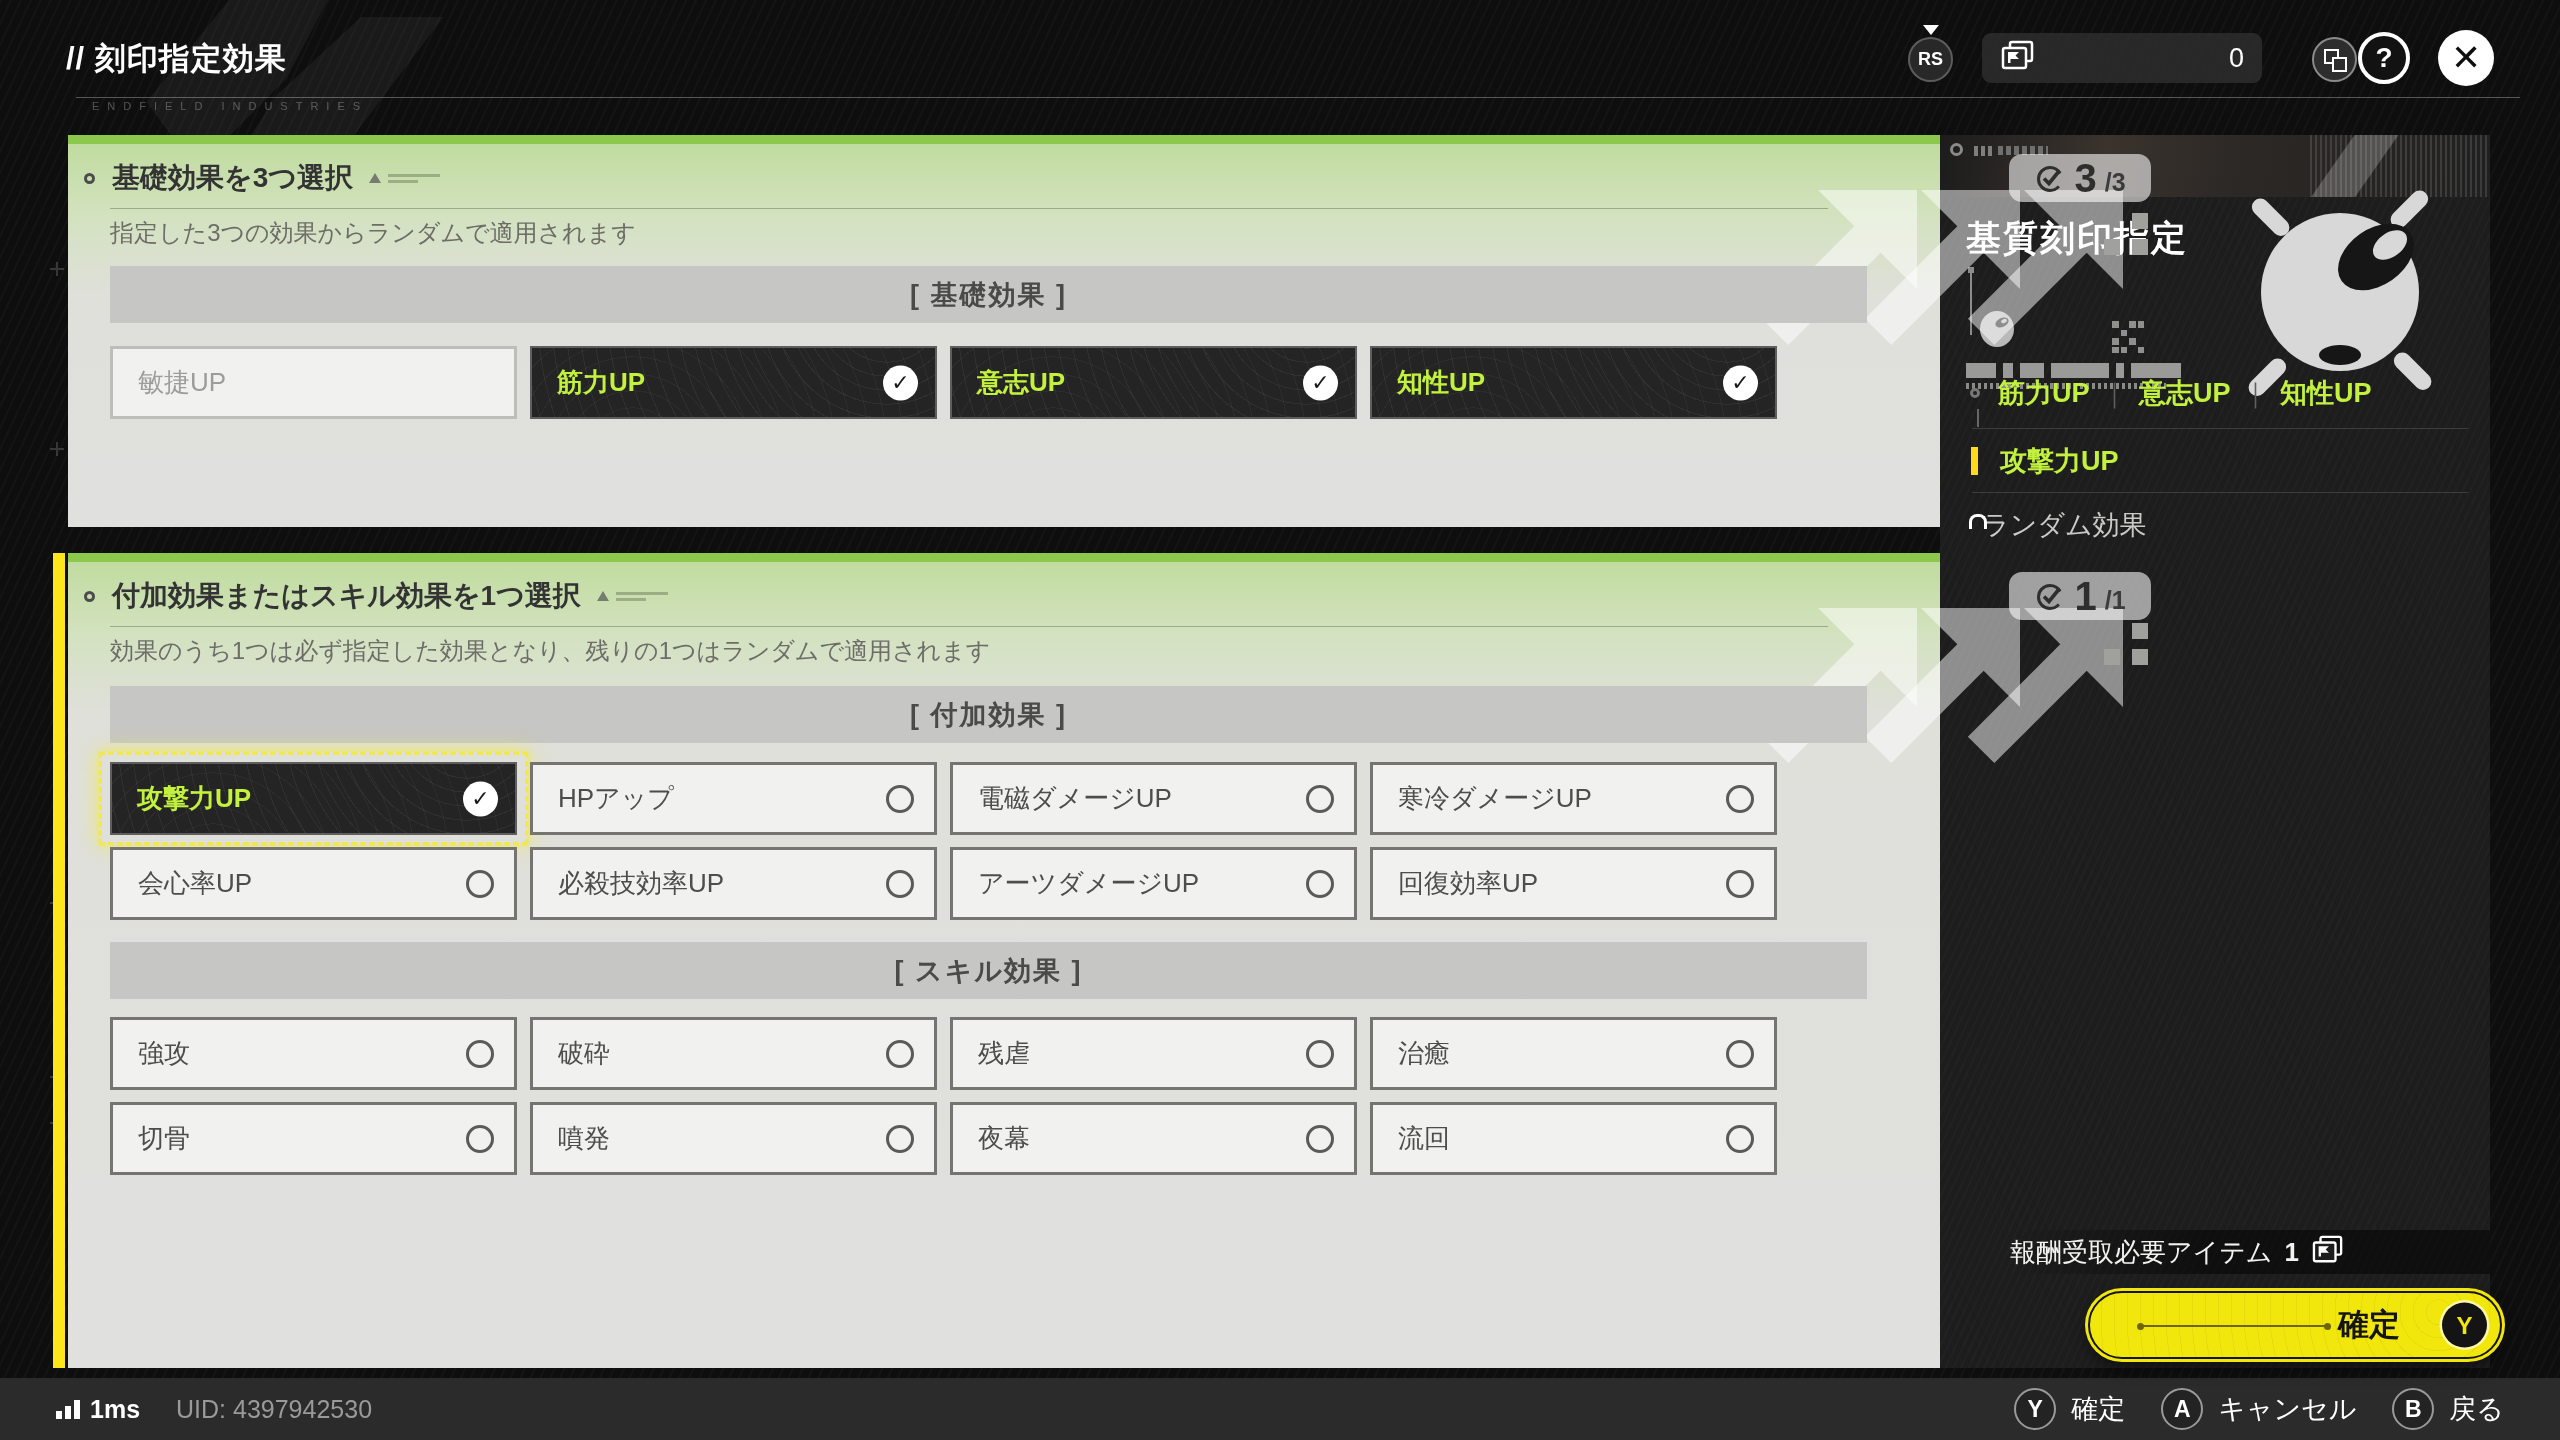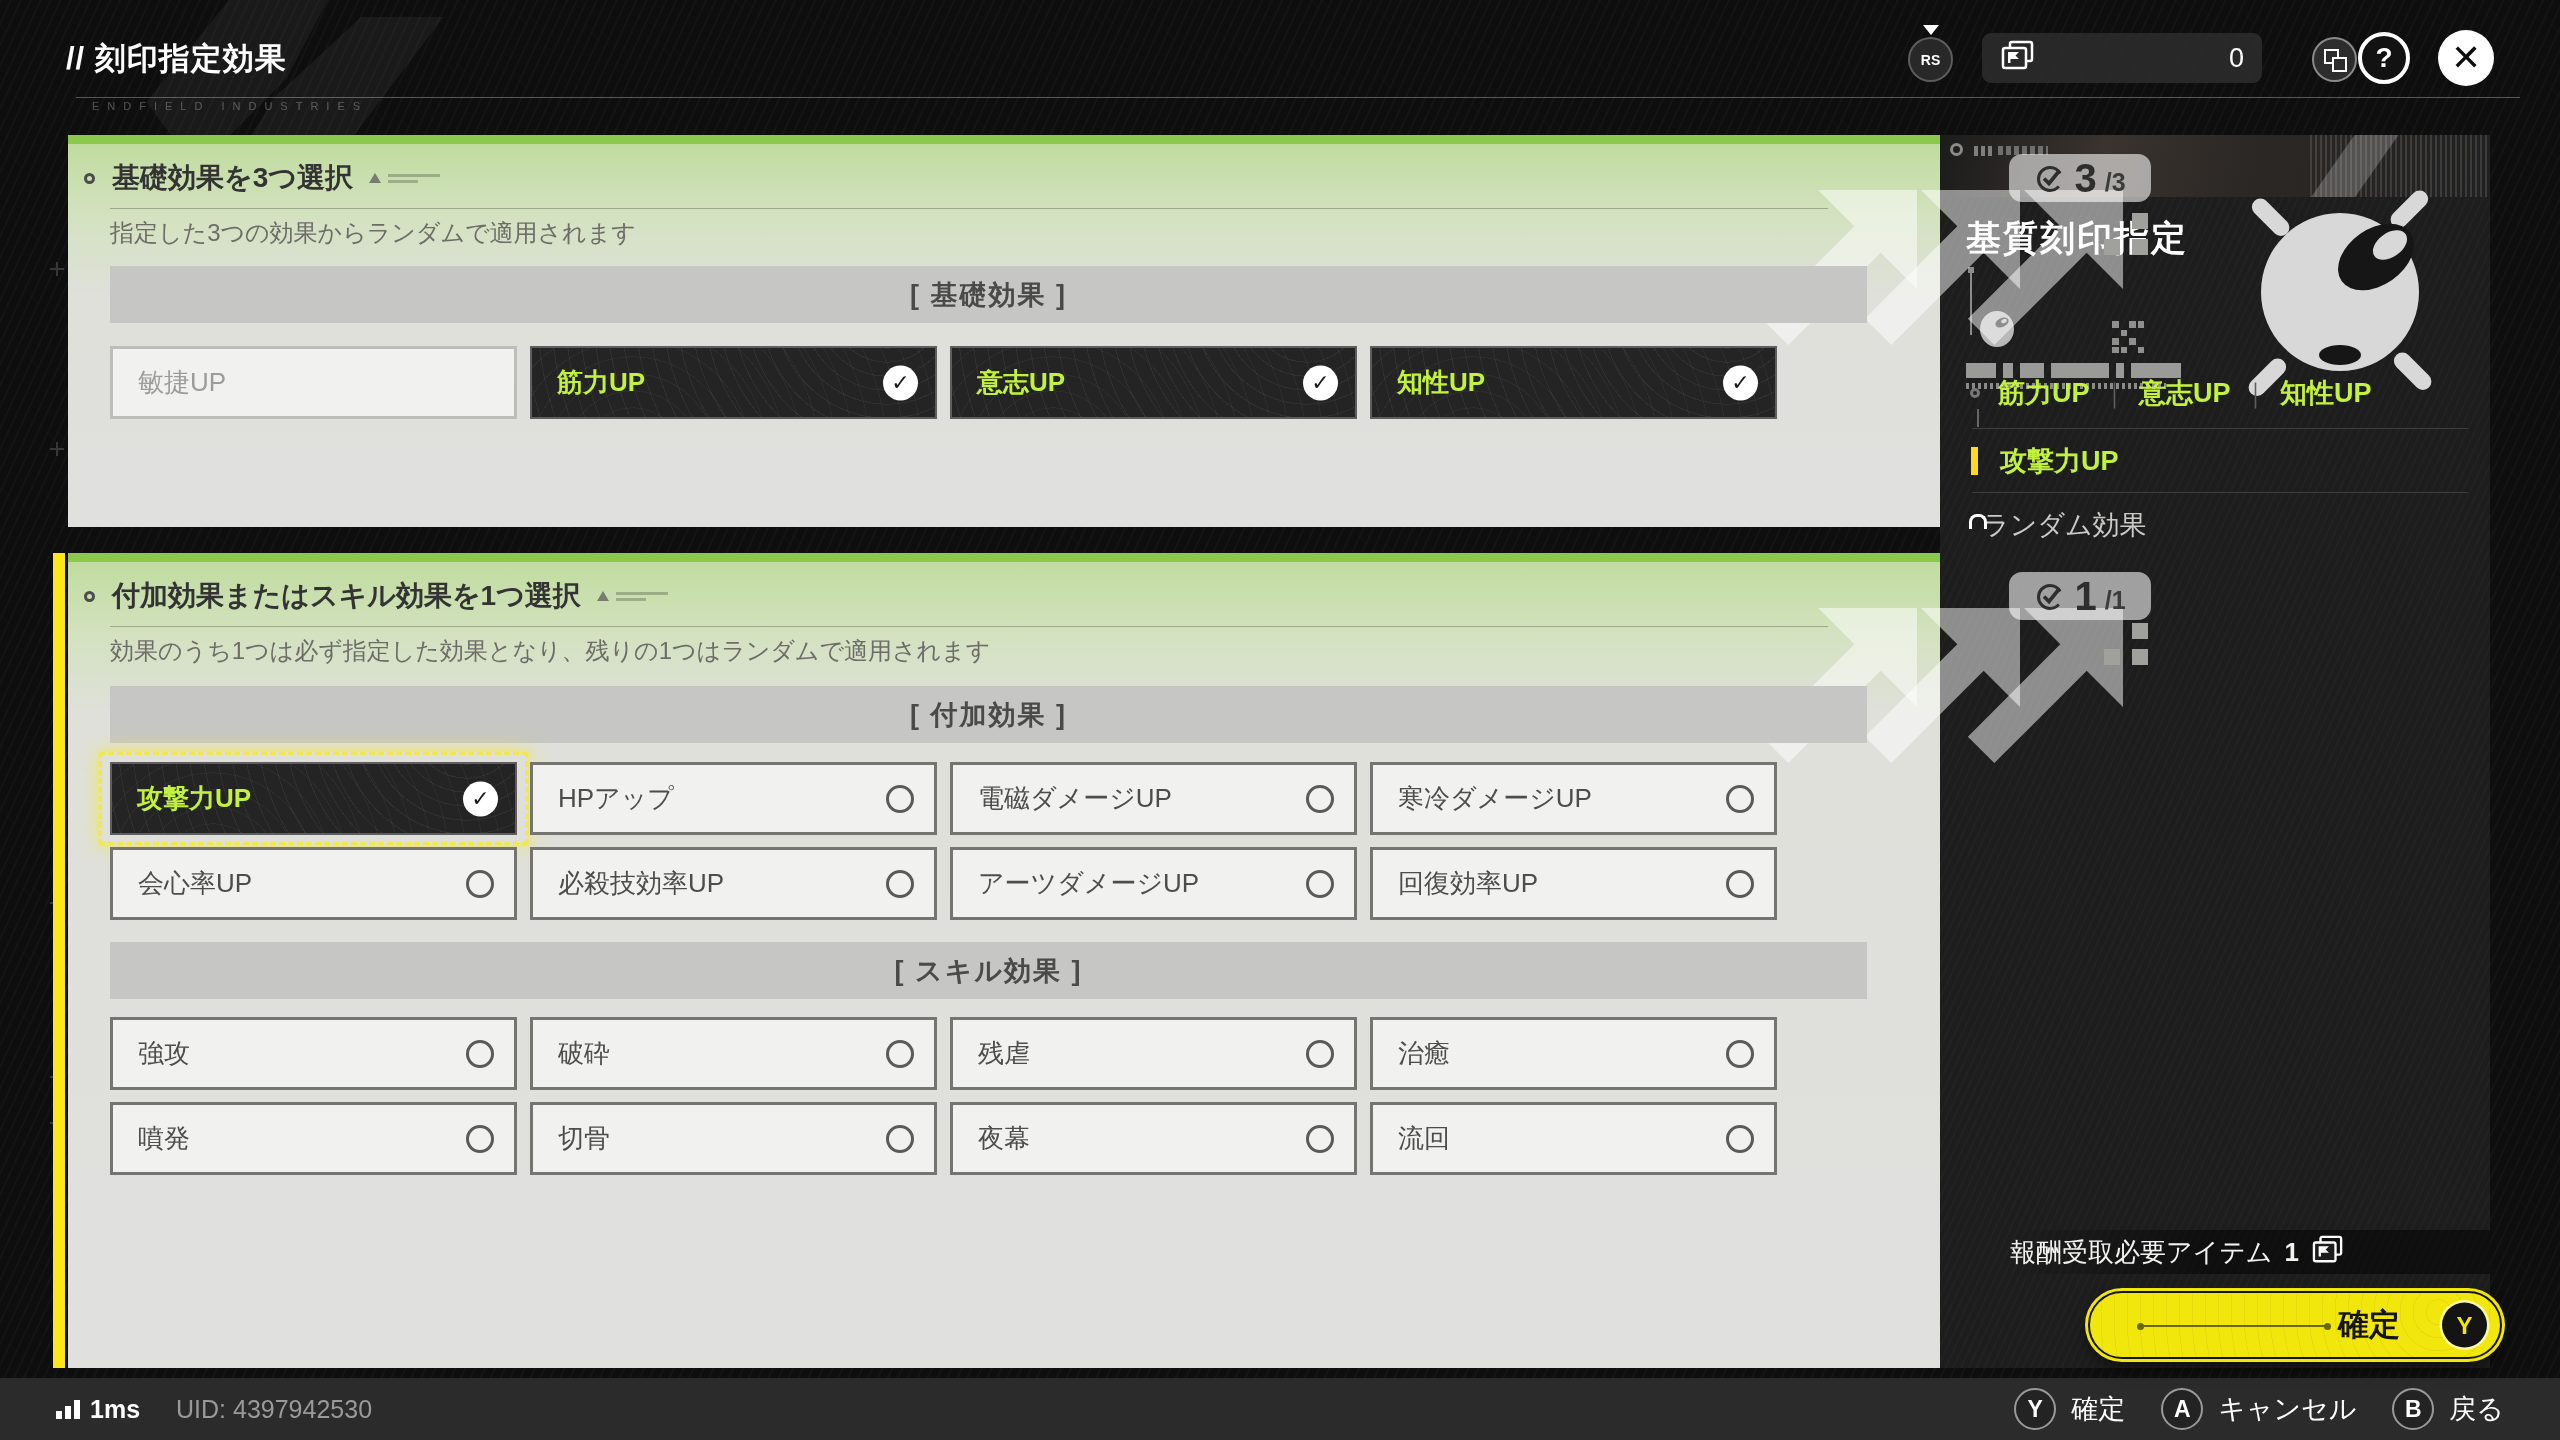--- a/index.html
+++ b/index.html
@@ -8,21 +8,21 @@
     font-family:"Liberation Sans","DejaVu Sans",sans-serif;
     background:#0e0e0e;
     background-image:repeating-linear-gradient(115deg,rgba(255,255,255,.022) 0 2px,transparent 2px 9px);}
   
   .breadcrumb{position:absolute;left:66px;top:38px;font-size:31px;font-weight:bold;color:#fff;letter-spacing:1px;z-index:5}
   .ghost-logo{position:absolute;left:130px;top:0;width:330px;height:170px;opacity:.05;background:#fff;
     clip-path:polygon(30% 0,60% 0,45% 55%,70% 10%,95% 10%,60% 100%,30% 100%,48% 45%,20% 100%,5% 60%);}
   .ghost-text{position:absolute;left:92px;top:100px;font-size:11px;letter-spacing:8px;color:rgba(255,255,255,.28)}
   .header-line{position:absolute;left:76px;right:40px;top:97px;height:1px;background:rgba(255,255,255,.30)}
   .rs-btn{position:absolute;left:1908px;top:37px;width:45px;height:45px;border-radius:50%;
-    border:2px solid #5c5c5c;background:rgba(45,45,45,.85);color:#fff;font-size:14px;font-weight:bold;
+    border:2px solid #5c5c5c;background:rgba(45,45,45,.85);color:#fff;font-size:18px;font-weight:bold;
     display:flex;align-items:center;justify-content:center}
   .rs-btn::before{content:"";position:absolute;top:-14px;left:50%;transform:translateX(-50%);
     border-left:8px solid transparent;border-right:8px solid transparent;border-top:10px solid #fff}
   .currency-pill{position:absolute;left:1982px;top:33px;width:280px;height:50px;background:rgba(42,42,42,.94);
     border-radius:9px;display:flex;align-items:center;padding:0 18px}
   .currency-pill .cnt{margin-left:auto;font-size:27px;color:#fff}
   .circle-btn{position:absolute;border-radius:50%;display:flex;align-items:center;justify-content:center}
   .switch-btn{left:2312px;top:37px;width:45px;height:45px;border:2px solid #8a8a8a;background:#2d2d2d}
   .sq-a{position:relative;width:15px;height:15px;border:2.5px solid #fff;margin:-7px 0 0 -7px}
   .sq-b{position:absolute;left:6px;top:6px;width:15px;height:15px;border:2.5px solid #fff;background:#2d2d2d}
@@ -330,25 +330,25 @@
         <span class="lbl">残虐</span>
           <span class="radio"></span>
       </div>
       <div class="opt">
         <span class="lbl">治癒</span>
           <span class="radio"></span>
       </div>
     </div>
     <div class="row" style="top:549px">
       <div class="opt">
+        <span class="lbl">切骨</span>
+          <span class="radio"></span>
+      </div>
+      <div class="opt">
         <span class="lbl">噴発</span>
-          <span class="radio"></span>
-      </div>
-      <div class="opt">
-        <span class="lbl">切骨</span>
           <span class="radio"></span>
       </div>
       <div class="opt">
         <span class="lbl">夜幕</span>
           <span class="radio"></span>
       </div>
       <div class="opt">
         <span class="lbl">流回</span>
           <span class="radio"></span>
       </div>

